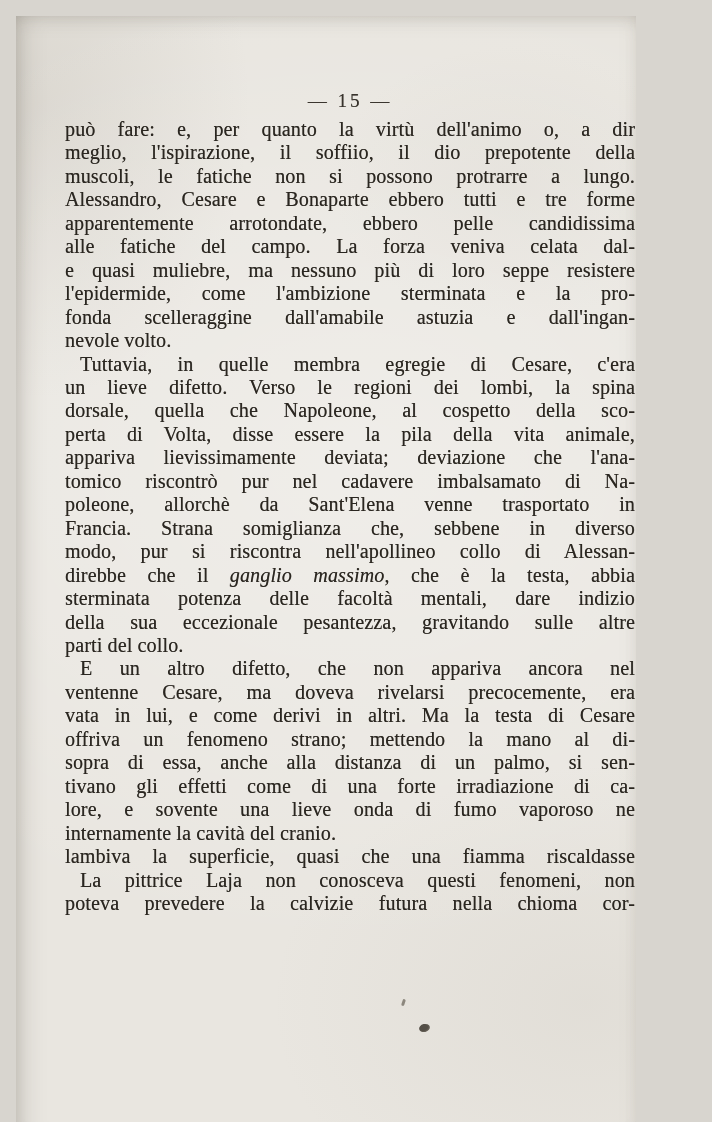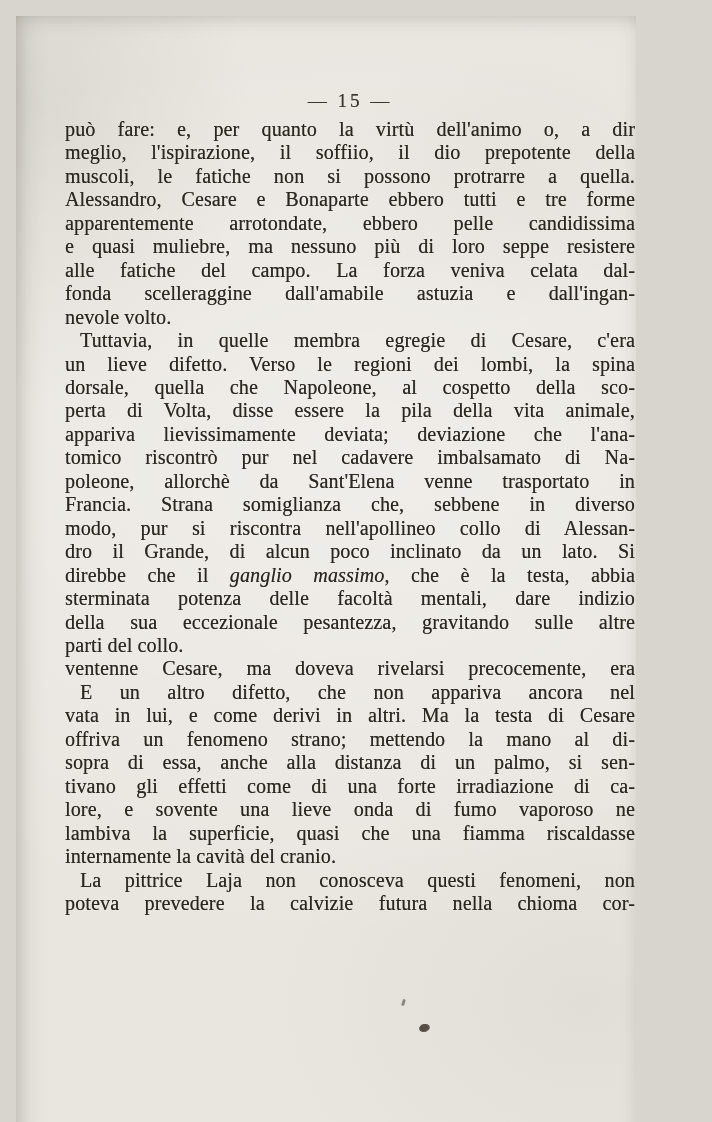--- a/index.html
+++ b/index.html
@@ -62,49 +62,49 @@
 </style>
 </head>
 <body>
 
 <div class="page">
   <div class="page-number">— 15 —</div>
 
   <div class="text-block" id="text-block">
       <div class="line">può fare: e, per quanto la virtù dell'animo o, a dir</div>
       <div class="line">meglio, l'ispirazione, il soffiio, il dio prepotente della</div>
-      <div class="line">muscoli, le fatiche non si possono protrarre a quella.</div>
+      <div class="line">muscoli, le fatiche non si possono protrarre a lungo.</div>
       <div class="line">Alessandro, Cesare e Bonaparte ebbero tutti e tre forme</div>
       <div class="line">apparentemente arrotondate, ebbero pelle candidissima</div>
+      <div class="line">alle fatiche del campo. La forza veniva celata dal-</div>
       <div class="line">e quasi muliebre, ma nessuno più di loro seppe resistere</div>
-      <div class="line">alle fatiche del campo. La forza veniva celata dal-</div>
+      <div class="line">l'epidermide, come l'ambizione sterminata e la pro-</div>
       <div class="line">fonda scelleraggine dall'amabile astuzia e dall'ingan-</div>
       <div class="line left">nevole volto.</div>
       <div class="line indent">Tuttavia, in quelle membra egregie di Cesare, c'era</div>
       <div class="line">un lieve difetto. Verso le regioni dei lombi, la spina</div>
       <div class="line">dorsale, quella che Napoleone, al cospetto della sco-</div>
       <div class="line">perta di Volta, disse essere la pila della vita animale,</div>
       <div class="line">appariva lievissimamente deviata; deviazione che l'ana-</div>
       <div class="line">tomico riscontrò pur nel cadavere imbalsamato di Na-</div>
       <div class="line">poleone, allorchè da Sant'Elena venne trasportato in</div>
       <div class="line">Francia. Strana somiglianza che, sebbene in diverso</div>
       <div class="line">modo, pur si riscontra nell'apollineo collo di Alessan-</div>
-      <div class="line">dro il Grande, di alcun poco inclinato da un lato. Si</div>
       <div class="line"><span>direbbe che il </span><span class="it">ganglio massimo</span><span>, che è la testa, abbia</span></div>
       <div class="line">sterminata potenza delle facoltà mentali, dare indizio</div>
       <div class="line">della sua eccezionale pesantezza, gravitando sulle altre</div>
       <div class="line left">parti del collo.</div>
+      <div class="line indent">E un altro difetto, che non appariva ancora nel</div>
       <div class="line">ventenne Cesare, ma doveva rivelarsi precocemente, era</div>
-      <div class="line indent">E un altro difetto, che non appariva ancora nel</div>
       <div class="line">vata in lui, e come derivi in altri. Ma la testa di Cesare</div>
       <div class="line">offriva un fenomeno strano; mettendo la mano al di-</div>
       <div class="line">sopra di essa, anche alla distanza di un palmo, si sen-</div>
       <div class="line">tivano gli effetti come di una forte irradiazione di ca-</div>
       <div class="line">lore, e sovente una lieve onda di fumo vaporoso ne</div>
+      <div class="line left">internamente la cavità del cranio.</div>
       <div class="line">lambiva la superficie, quasi che una fiamma riscaldasse</div>
-      <div class="line left">internamente la cavità del cranio.</div>
       <div class="line indent">La pittrice Laja non conosceva questi fenomeni, non</div>
       <div class="line">poteva prevedere la calvizie futura nella chioma cor-</div>
     </div>
 
   <span class="ink-speck"></span>
   <span class="ink-spot"></span>
 </div>
 
 </body></html>

